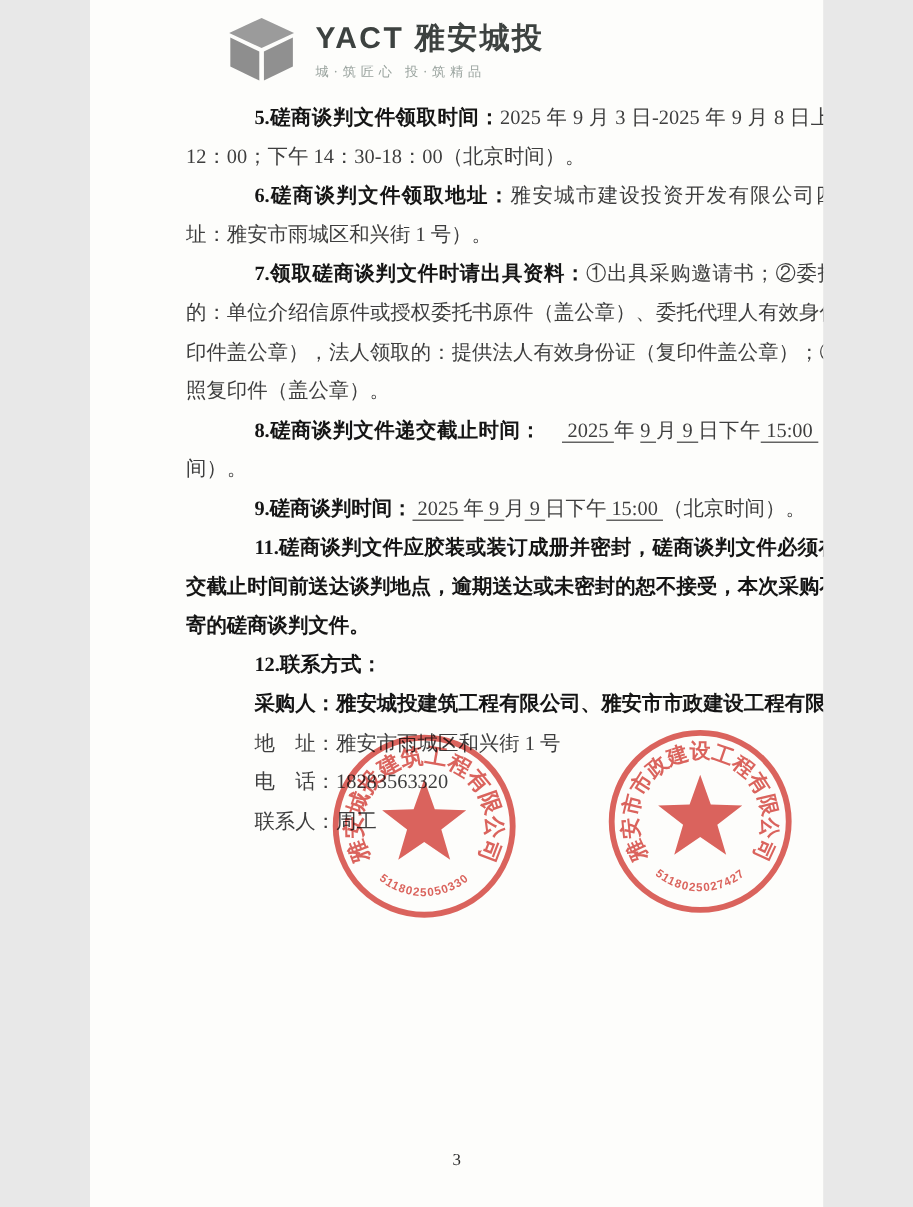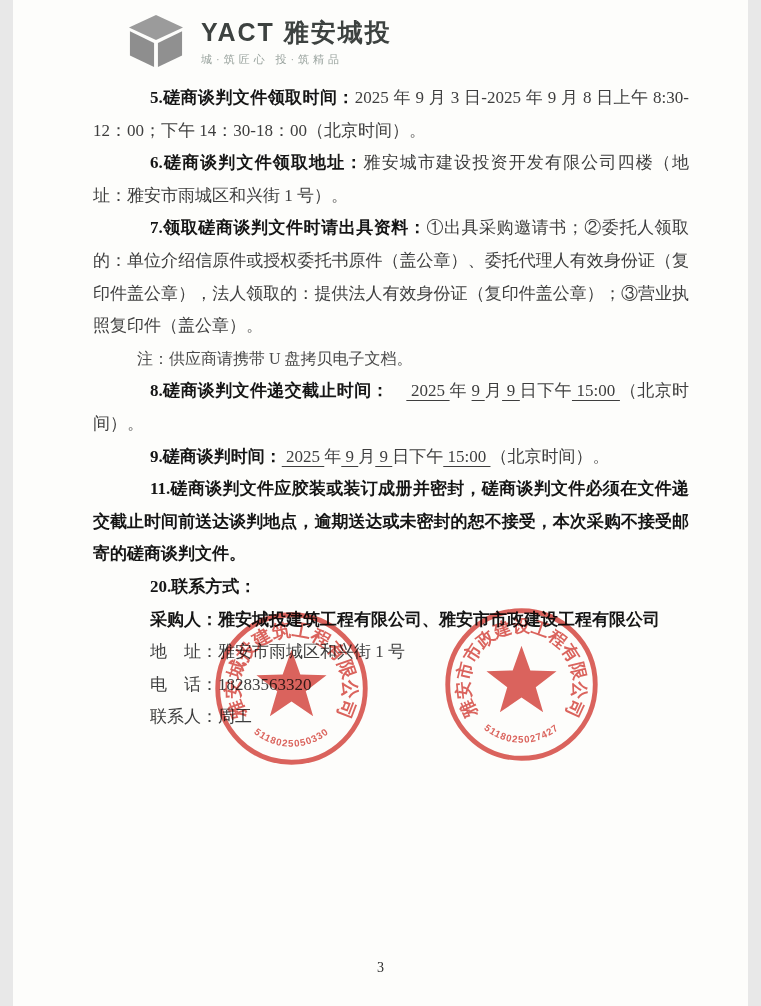--- a/index.html
+++ b/index.html
@@ -1,18 +1,18 @@
 <!DOCTYPE html>
 <html style="--stamp-red: #d5423a;"><head>
 <meta charset="utf-8">
 <style>
   html,body{margin:0;padding:0;background:#e8e8e8;}
   .page{
     position:relative;
-    width:735px;height:1006px;
+    width:611px;height:1006px;
     margin:0 auto;
     background:#fdfdfb;
     overflow:hidden;
     font-family:"Liberation Serif","DejaVu Serif",serif;
   }
   
   .logo{position:absolute;left:112px;top:13px;display:flex;align-items:flex-start;}
   .logo-cube{width:62px;height:56px;flex:0 0 auto;}
   .logo-text{margin-left:14px;padding-top:6px;}
   .brand{
@@ -72,25 +72,24 @@
     <div class="logo-text">
       <div class="brand">YACT 雅安城投</div>
       <div class="tagline">城·筑匠心  投·筑精品</div>
     </div>
   </header>
 
   <main class="doc-body" id="doc-body">
       <p class="para"><span class="b">5.磋商谈判文件领取时间：</span><span>2025 年 9 月 3 日-2025 年 9 月 8 日上午 8:30-12：00；下午 14：30-18：00（北京时间）。</span></p>
       <p class="para"><span class="b">6.磋商谈判文件领取地址：</span><span>雅安城市建设投资开发有限公司四楼（地址：雅安市雨城区和兴街 1 号）。</span></p>
       <p class="para"><span class="b">7.领取磋商谈判文件时请出具资料：</span><span>①出具采购邀请书；②委托人领取的：单位介绍信原件或授权委托书原件（盖公章）、委托代理人有效身份证（复印件盖公章），法人领取的：提供法人有效身份证（复印件盖公章）；③营业执照复印件（盖公章）。</span></p>
-      <p class="note"><span>注：供应商请携带 U 盘拷贝电子文档。</span></p>
       <p class="para"><span class="b">8.磋商谈判文件递交截止时间：</span><span>　</span><span class="u"> 2025 </span><span>年 </span><span class="u">  9 </span><span>月</span><span class="u"> 9 </span><span>日下午</span><span class="u"> 15:00 </span><span>（北京时间）。</span></p>
       <p class="para"><span class="b">9.磋商谈判时间：</span><span class="u"> 2025 </span><span>年</span><span class="u"> 9 </span><span>月</span><span class="u"> 9 </span><span>日下午</span><span class="u"> 15:00 </span><span>（北京时间）。</span></p>
       <p class="para"><span class="b">11.磋商谈判文件应胶装或装订成册并密封，磋商谈判文件必须在文件递交截止时间前送达谈判地点，逾期送达或未密封的恕不接受，本次采购不接受邮寄的磋商谈判文件。</span></p>
-      <p class="para"><span class="b">20.联系方式：</span></p>
+      <p class="para"><span class="b">12.联系方式：</span></p>
       <p class="contact"><span class="b">采购人：</span><span class="b">雅安城投建筑工程有限公司、雅安市市政建设工程有限公司</span></p>
       <p class="contact"><span>地　址：雅安市雨城区和兴街 1 号</span></p>
       <p class="contact"><span>电　话：18283563320</span></p>
       <p class="contact"><span>联系人：周工</span></p>
     </main>
 
   <div class="stamp" id="stamp-left">
     <svg viewBox="0 0 170 170" aria-hidden="true">
       <defs>
         <path id="arc-company-1" d="M 40.8 116 A 54 54 0 1 1 129.2 116" fill="none"></path>

